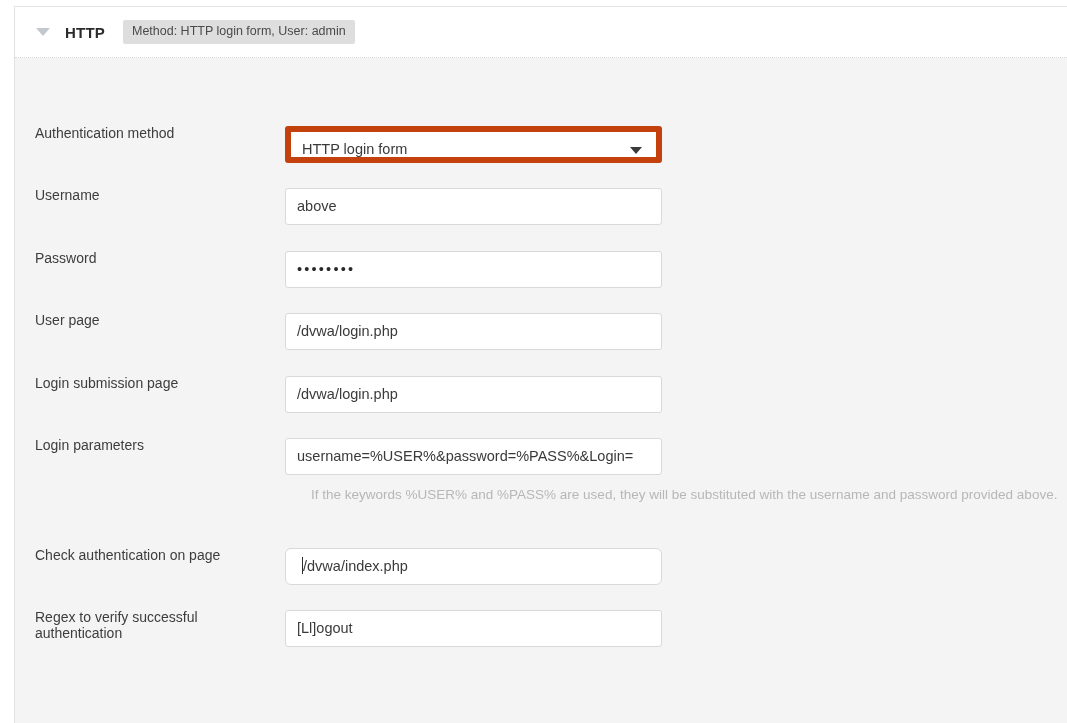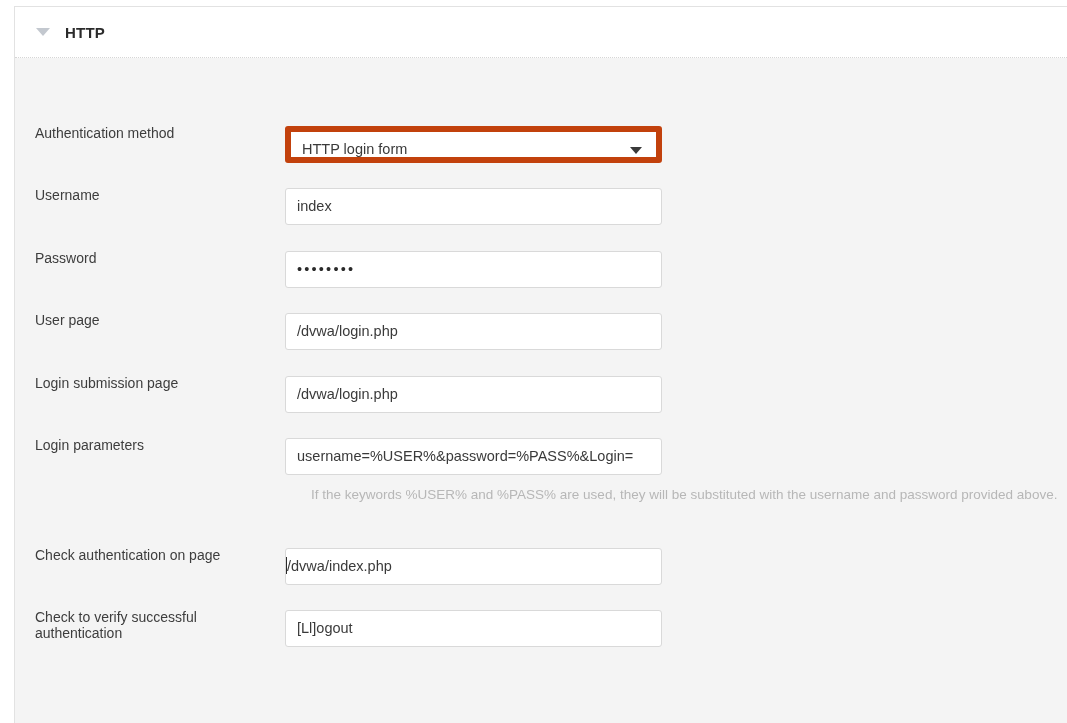--- a/index.html
+++ b/index.html
@@ -184,38 +184,39 @@
 <body>
 
 <div class="page">
   <div class="panel">
 
     <div class="panel-header">
       <div class="collapse-toggle">
         <span class="tri"></span>
       </div>
       <div class="panel-title">HTTP</div>
+      <div class="panel-badge">Method: HTTP login form, User: admin</div>
     </div>
 
     <div class="panel-body">
 
       <div class="form-row" style="top:68px">
         <div class="f-label">Authentication method</div>
         <div class="f-control">
           <div class="sel">
             <div class="sel-text">HTTP login form</div>
             <span class="arrow"></span>
           </div>
         </div>
       </div>
 
       <div class="form-row" style="top:130px">
         <div class="f-label">Username</div>
         <div class="f-control">
-          <div class="txt">index</div>
+          <div class="txt">above</div>
         </div>
       </div>
 
       <div class="form-row" style="top:193px">
         <div class="f-label">Password</div>
         <div class="f-control">
           <div class="txt">
             <span class="pwd-dots">••••••••</span>
           </div>
         </div>
@@ -240,28 +241,28 @@
         <div class="f-control">
           <div class="txt clipped">username=%USER%&amp;password=%PASS%&amp;Login=</div>
         </div>
       </div>
 
       <div class="hint" style="top:427px">If the keywords %USER% and %PASS% are used, they will be substituted with the username and password provided above.</div>
 
       <div class="form-row" style="top:490px">
         <div class="f-label">Check authentication on page</div>
         <div class="f-control">
-          <div class="txt" style="padding-left:0;">
+          <div class="txt" style="padding-left:16px;border-radius:6px;">
             <span class="caret"></span><span>/dvwa/index.php</span>
           </div>
         </div>
       </div>
 
       <div class="form-row" style="top:552px">
-        <div class="f-label" style="width:230px">Check to verify successful authentication</div>
+        <div class="f-label" style="width:230px">Regex to verify successful authentication</div>
         <div class="f-control">
           <div class="txt">[Ll]ogout</div>
         </div>
       </div>
 
     </div>
   </div>
 </div>
 
 </body></html>

